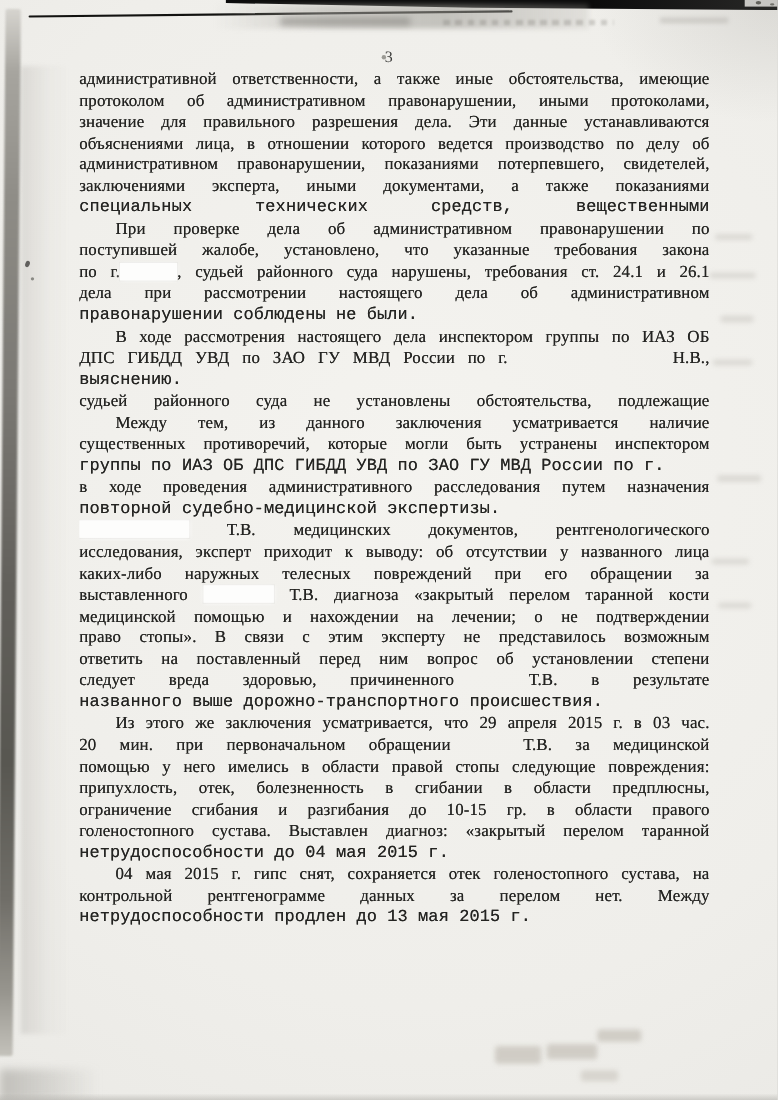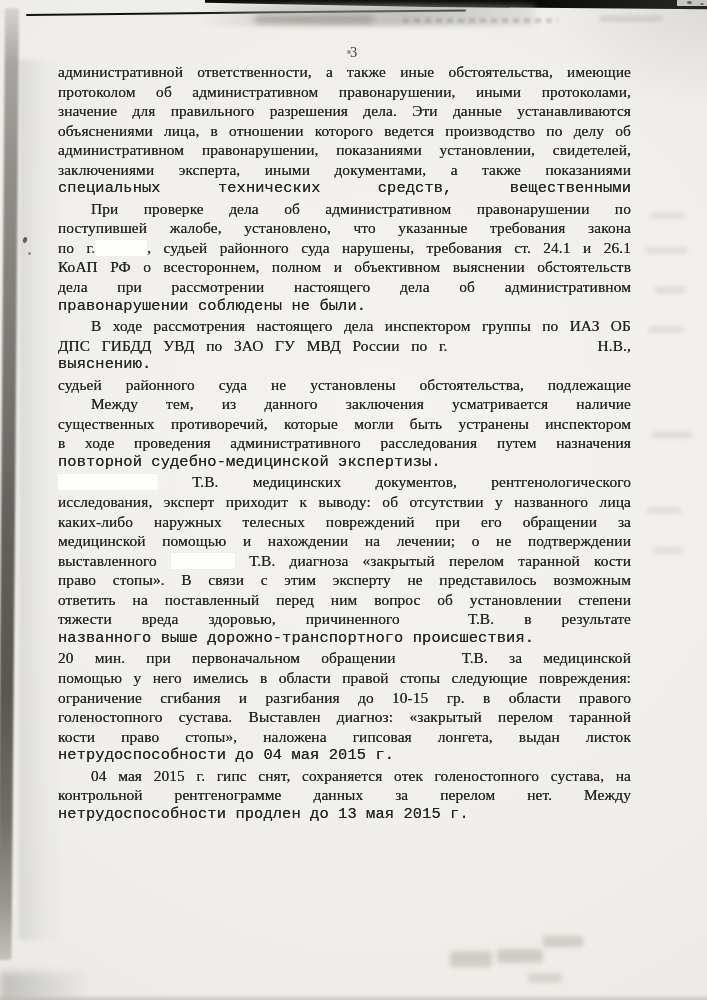--- a/index.html
+++ b/index.html
@@ -69,21 +69,21 @@
   .bottom-edge { left: 0; top: 994px; width: 707px; height: 6px;
     background: linear-gradient(180deg, transparent, rgba(120,118,112,.28)); }
   .tr-corner-shade { left: 540px; top: 0; width: 167px; height: 110px;
     background: radial-gradient(at top right, rgba(150,148,142,.22), transparent 72%); }
   
   .page-number {
     position: absolute; top: 44px; left: 0; width: 707px;
     text-align: center; font-size: 14.5px; color: #3c3c3a;
   }
   .textblock {
-    position: absolute; left: 58px; top: 62px; width: 573px;
+    position: absolute; left: 72px; top: 62px; width: 573px;
     font-size: 15.4px; line-height: 19.55px; color: #242422;
     text-shadow: 0 0 0.6px rgba(38,38,35,.85);
     letter-spacing: 0.1px;
   }
   .para { margin: 0; }
   .line {
     height: 19.55px; overflow: hidden;
     text-align: justify; text-align-last: justify;
   }
   .line.last { text-align-last: left; font-family: Liberation Mono, monospace; }
@@ -129,61 +129,62 @@
   <div class="abs bottom-left-smear"></div>
   <div class="abs bottom-edge"></div>
 
   <div class="page-number">3</div>
   <div class="textblock">
       <div class="para">
         <div class="line"><span>административной ответственности, а также иные обстоятельства, имеющие</span></div>
         <div class="line"><span>протоколом об административном правонарушении, иными протоколами,</span></div>
         <div class="line"><span>значение для правильного разрешения дела. Эти данные устанавливаются</span></div>
         <div class="line"><span>объяснениями лица, в отношении которого ведется производство по делу об</span></div>
-        <div class="line"><span>административном правонарушении, показаниями установлении, свидетелей,</span></div>
+        <div class="line"><span>административном правонарушении, показаниями потерпевшего, свидетелей,</span></div>
         <div class="line"><span>заключениями эксперта, иными документами, а также показаниями</span></div>
         <div class="line last"><span>специальных технических средств, вещественными доказательствами.</span></div>
       </div>
       <div class="para">
         <div class="line indent"><span>При проверке дела об административном правонарушении по</span></div>
         <div class="line"><span>поступившей жалобе, установлено, что указанные требования закона</span></div>
         <div class="line"><span>по г.</span><span class="redact" style="width: 52px;"></span><span>, судьей районного суда нарушены, требования ст. 24.1 и 26.1</span></div>
-        <div class="line"><span>КоАП РФ о всестороннем, полном и объективном выяснении обстоятельств</span></div>
         <div class="line"><span>дела при рассмотрении настоящего дела об административном</span></div>
         <div class="line last"><span>правонарушении соблюдены не были.</span></div>
       </div>
       <div class="para">
         <div class="line indent"><span>В ходе рассмотрения настоящего дела инспектором группы по ИАЗ ОБ</span></div>
         <div class="line"><span>ДПС ГИБДД УВД по ЗАО ГУ МВД России по г.</span><span class="gap" style="width: 150px;"></span><span>Н.В.,</span></div>
         <div class="line last"><span>выяснению.</span></div>
         <div class="line"><span>судьей районного суда не установлены обстоятельства, подлежащие</span></div>
       </div>
       <div class="para">
         <div class="line indent"><span>Между тем, из данного заключения усматривается наличие</span></div>
         <div class="line"><span>существенных противоречий, которые могли быть устранены инспектором</span></div>
+        <div class="line last"><span>группы по ИАЗ ОБ ДПС ГИБДД УВД по ЗАО ГУ МВД России по г.</span></div>
         <div class="line"><span>в ходе проведения административного расследования путем назначения</span></div>
         <div class="line last"><span>повторной судебно-медицинской экспертизы.</span></div>
       </div>
       <div class="para">
         <div class="line"><span class="redact" style="width: 100px;"></span><span> Т.В. медицинских документов, рентгенологического</span></div>
         <div class="line"><span>исследования, эксперт приходит к выводу: об отсутствии у названного лица</span></div>
         <div class="line"><span>каких-либо наружных телесных повреждений при его обращении за</span></div>
+        <div class="line"><span>выставленного </span><span class="redact" style="width: 64px;"></span><span> Т.В. диагноза «закрытый перелом таранной кости</span></div>
         <div class="line"><span>медицинской помощью и нахождении на лечении; о не подтверждении</span></div>
-        <div class="line"><span>выставленного </span><span class="redact" style="width: 64px;"></span><span> Т.В. диагноза «закрытый перелом таранной кости</span></div>
         <div class="line"><span>право стопы». В связи с этим эксперту не представилось возможным</span></div>
         <div class="line"><span>ответить на поставленный перед ним вопрос об установлении степени</span></div>
-        <div class="line"><span>тяжести вреда здоровью, причиненного</span><span class="gap" style="width: 68px;"></span><span>Т.В. в результате</span></div>
+        <div class="line"><span>следует вреда здоровью, причиненного</span><span class="gap" style="width: 68px;"></span><span>Т.В. в результате</span></div>
         <div class="line last"><span>названного выше дорожно-транспортного происшествия.</span></div>
       </div>
       <div class="para">
+        <div class="line indent"><span>Из этого же заключения усматривается, что 29 апреля 2015 г. в 03 час.</span></div>
         <div class="line"><span>20 мин. при первоначальном обращении</span><span class="gap" style="width: 66px;"></span><span>Т.В. за медицинской</span></div>
         <div class="line"><span>помощью у него имелись в области правой стопы следующие повреждения:</span></div>
+        <div class="line"><span>припухлость, отек, болезненность в сгибании в области предплюсны,</span></div>
         <div class="line"><span>ограничение сгибания и разгибания до 10-15 гр. в области правого</span></div>
         <div class="line"><span>голеностопного сустава. Выставлен диагноз: «закрытый перелом таранной</span></div>
-        <div class="line"><span>кости право стопы», наложена гипсовая лонгета, выдан листок</span></div>
         <div class="line last"><span>нетрудоспособности до 04 мая 2015 г.</span></div>
       </div>
       <div class="para">
         <div class="line indent"><span>04 мая 2015 г. гипс снят, сохраняется отек голеностопного сустава, на</span></div>
         <div class="line"><span>контрольной рентгенограмме данных за перелом нет. Между</span></div>
         <div class="line last"><span>нетрудоспособности продлен до 13 мая 2015 г.</span></div>
       </div>
     </div>
 
 </div>

